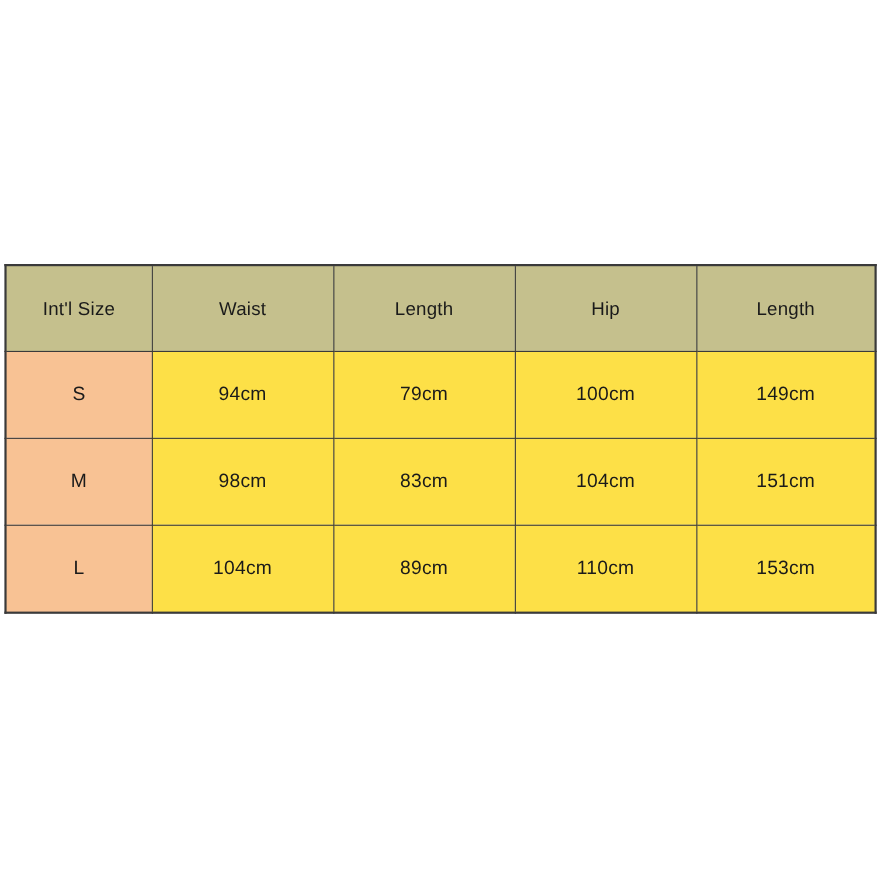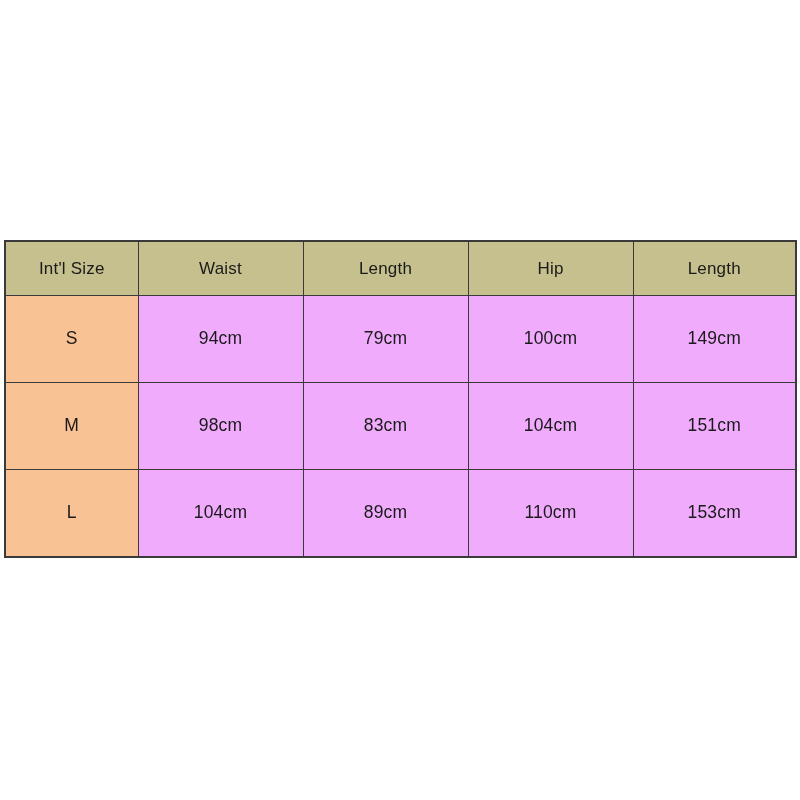--- a/index.html
+++ b/index.html
@@ -30,21 +30,21 @@
     border-collapse: collapse;
     table-layout: fixed;
     border: 2px solid #3a3a3a;
   }
 
   table.size-chart td,
   table.size-chart th {
     border: 1px solid #3a3a3a;
     text-align: center;
     vertical-align: middle;
-    padding: 0;
+    padding: 12px;
     font-weight: normal;
     color: #1a1a1a;
     letter-spacing: 0.2px;
   }
 
   
   col.c-size   { width: 133px; }
   col.c-bust   { width: 165px; }
   col.c-waist  { width: 165px; }
   col.c-hip    { width: 165px; }
@@ -53,21 +53,21 @@
   tr.chart-header th {
     height: 53px;
     background: #c5c08d;
     font-size: 17px;
     font-weight: normal;
   }
 
   tr.chart-row td {
     height: 53px;
     font-size: 17.5px;
-    background: #f0abfc;
+    background: #fde047;
   }
 
   tr.chart-row td.size-cell {
     background: #f8c294;
   }
 </style>
 </head>
 <body>
 
 <div id="size-chart-wrapper">

